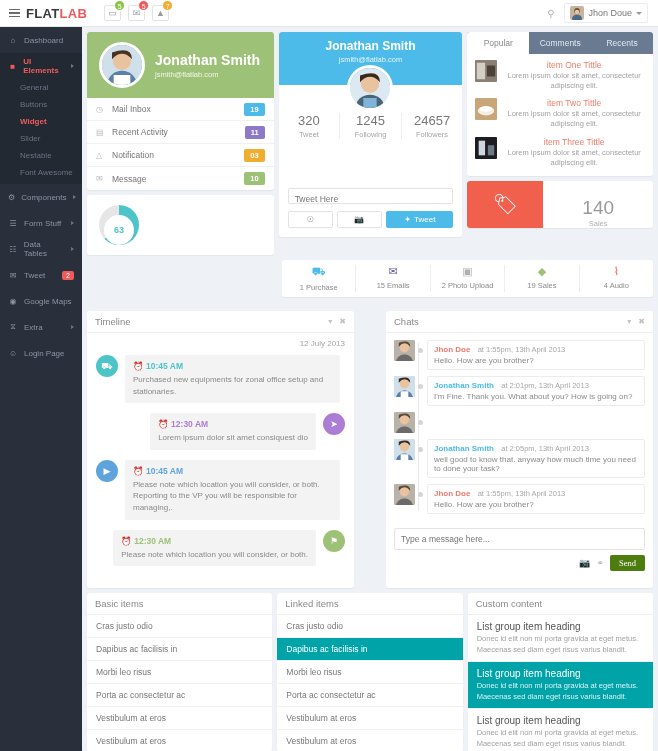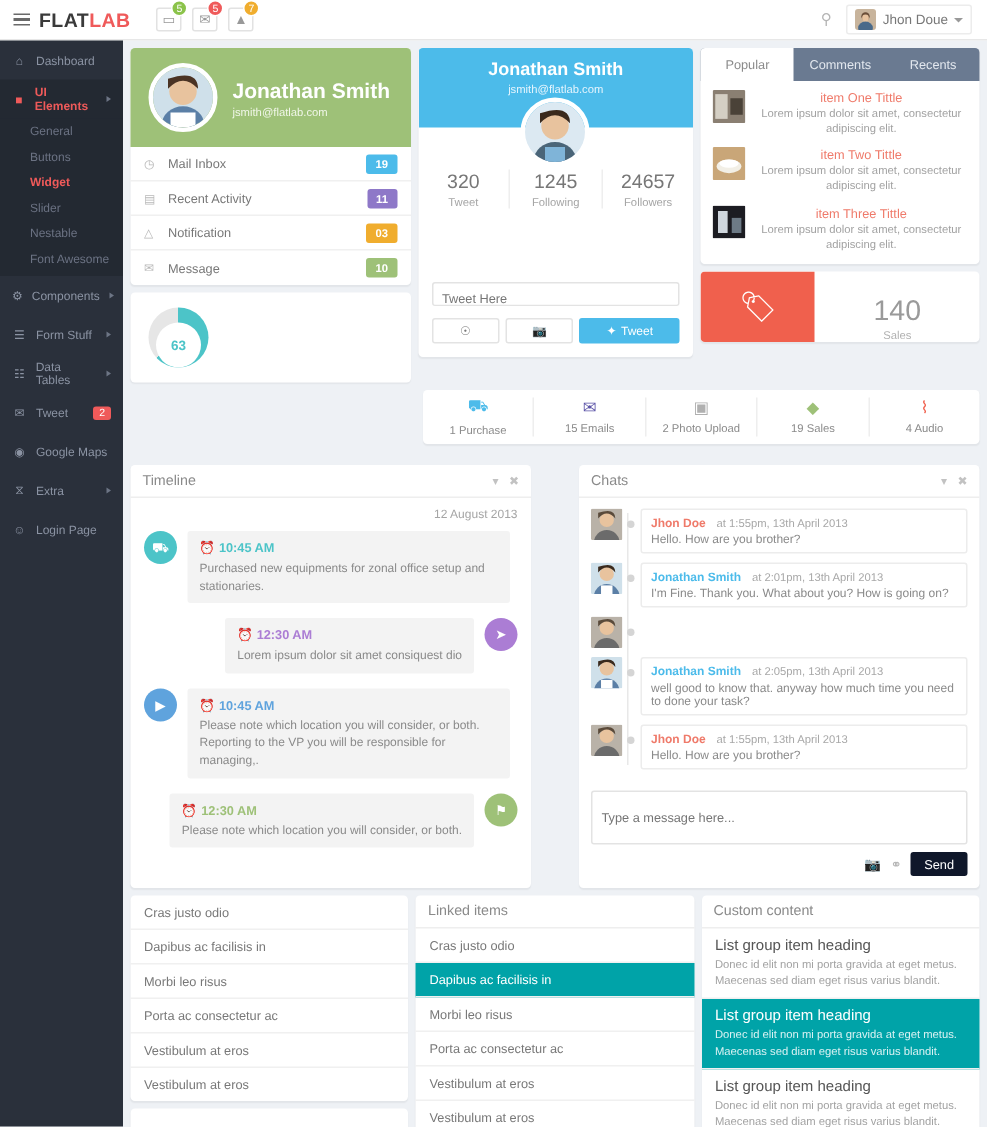--- a/index.html
+++ b/index.html
@@ -178,26 +178,26 @@
   .ch-av { width: 21px; height: 21px; flex: none; border-radius: 1px; overflow: hidden; }
   .ch-pt { width: 5px; height: 5px; background: #d5d5d5; border-radius: 50%;
     margin: 8px 4px 0 3px; flex: none; z-index: 1; }
   .ch-bub { flex: 1; border: 1px solid #ececec; border-radius: 2px; padding: 4px 6px; }
   .ch-nm { font-size: 8px; font-weight: bold; }
   .ch-nm.red { color: #ef7a6a; }
   .ch-nm.blue { color: #4cbbea; }
   .ch-tm { font-size: 7.5px; color: #a8a8a8; margin-left: 5px; font-weight: normal; }
   .ch-msg { font-size: 8px; color: #8a8a8a; margin-top: 2px; }
   .ch-foot { padding: 3px 8px 8px; }
-  .ch-input { width: 100%; height: 36px; border: 1px solid #e3e3e3; border-radius: 2px;
+  .ch-input { width: 100%; height: 22px; border: 1px solid #e3e3e3; border-radius: 2px;
     font-size: 8.5px; color: #b0b0b0; padding: 0 6px; font-family: inherit; }
   .ch-tools { display: flex; align-items: center; justify-content: flex-end;
     gap: 6px; margin-top: 5px; color: #b5b5b5; font-size: 9px; }
-  .send-btn { background: #0f172a; color: #fff; border: none; border-radius: 2px;
-    font-size: 8.5px; padding: 3px 9px; cursor: pointer; font-family: Liberation Sans, sans-serif; }
+  .send-btn { background: #4d7c0f; color: #fff; border: none; border-radius: 2px;
+    font-size: 8.5px; padding: 3px 9px; cursor: pointer; font-family: Liberation Serif, serif; }
 
   
   .row3 { display: flex; gap: 5px; }
   .lg { list-style: none; }
   .lg li { padding: 6px 9px; border-bottom: 1px solid #f0f0f0; font-size: 8.5px; color: #777; }
   .lg li:last-child { border-bottom: none; }
   .lg li.act { background: #00a3a8; color: #fff; }
   .cc-item { padding: 6px 9px; border-bottom: 1px solid #f0f0f0; }
   .cc-item:last-child { border-bottom: none; }
   .cc-item.act { background: #00a3a8; }
@@ -526,21 +526,21 @@
   <div class="row1" style="margin-top:14px;gap:32px;">
     <div class="panel" style="width:283px;">
       <div class="panel-hd">
         <div class="ttl">Timeline</div>
         <div class="panel-tools">
           <span>▾</span>
           <span>✖</span>
         </div>
       </div>
       <div class="tl-body">
-        <div class="tl-date">12 August 2013</div>
+        <div class="tl-date">12 July 2013</div>
         <div id="tlEvents">
             <div class="tl-row ">
               <div class="tl-dot" style="background:#4cc4c8">⛟</div>
               <div class="tl-bub">
       <div class="tl-time" style="color:#4cc4c8">⏰ <span>10:45 AM</span></div>
       <div class="tl-txt">Purchased new equipments for zonal office setup and stationaries.</div>
               </div>
             </div>
             <div class="tl-row right">
               <div class="tl-bub">
@@ -667,20 +667,23 @@
           <span>⚭</span>
           <button class="send-btn">Send</button>
         </div>
       </div>
     </div>
   </div>
 
   <div class="row3" style="margin-top:5px;">
     <div style="width:188px;">
       <div class="panel mb5">
+        <div class="panel-hd">
+            <div class="ttl">Basic items</div>
+          </div>
         <ul class="lg" id="basicList">
             <li class="">Cras justo odio</li>
             <li class="">Dapibus ac facilisis in</li>
             <li class="">Morbi leo risus</li>
             <li class="">Porta ac consectetur ac</li>
             <li class="">Vestibulum at eros</li>
             <li class="">Vestibulum at eros</li>
           </ul>
       </div>
       <div class="panel">

